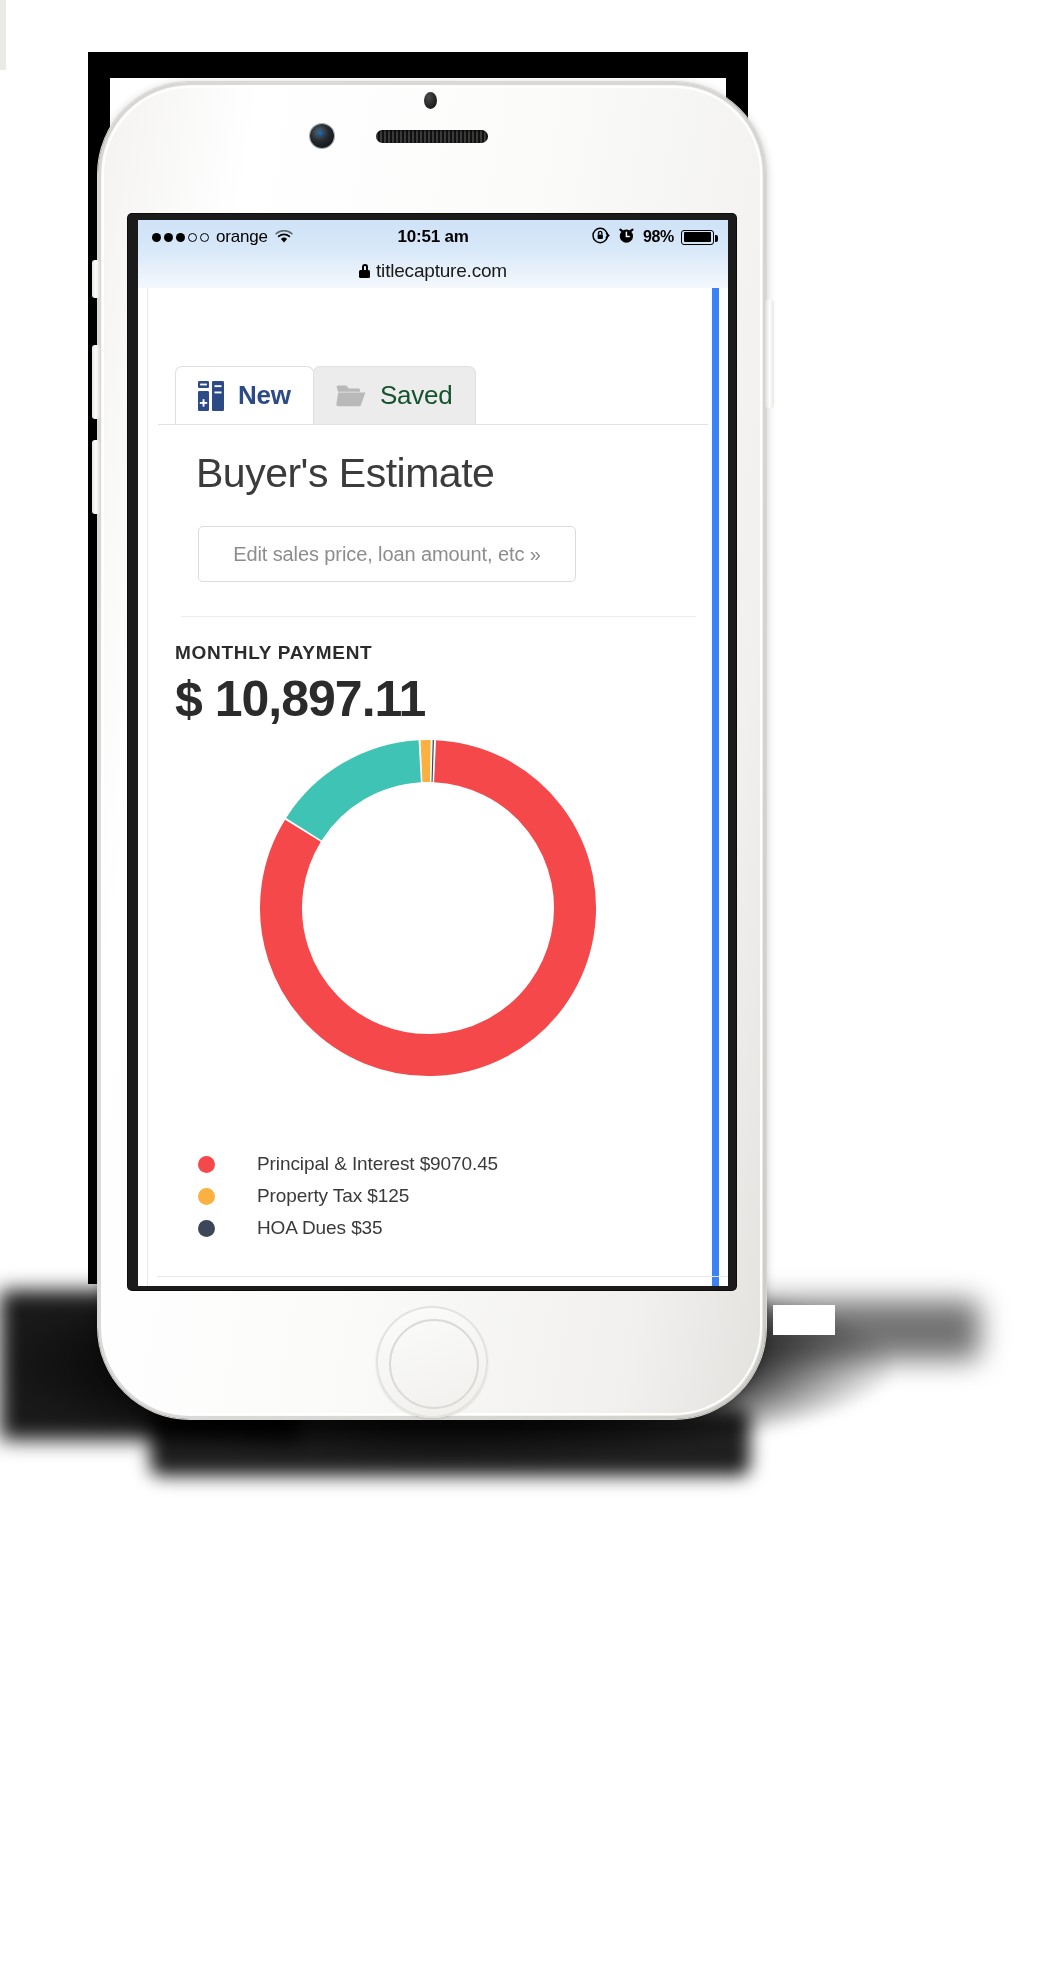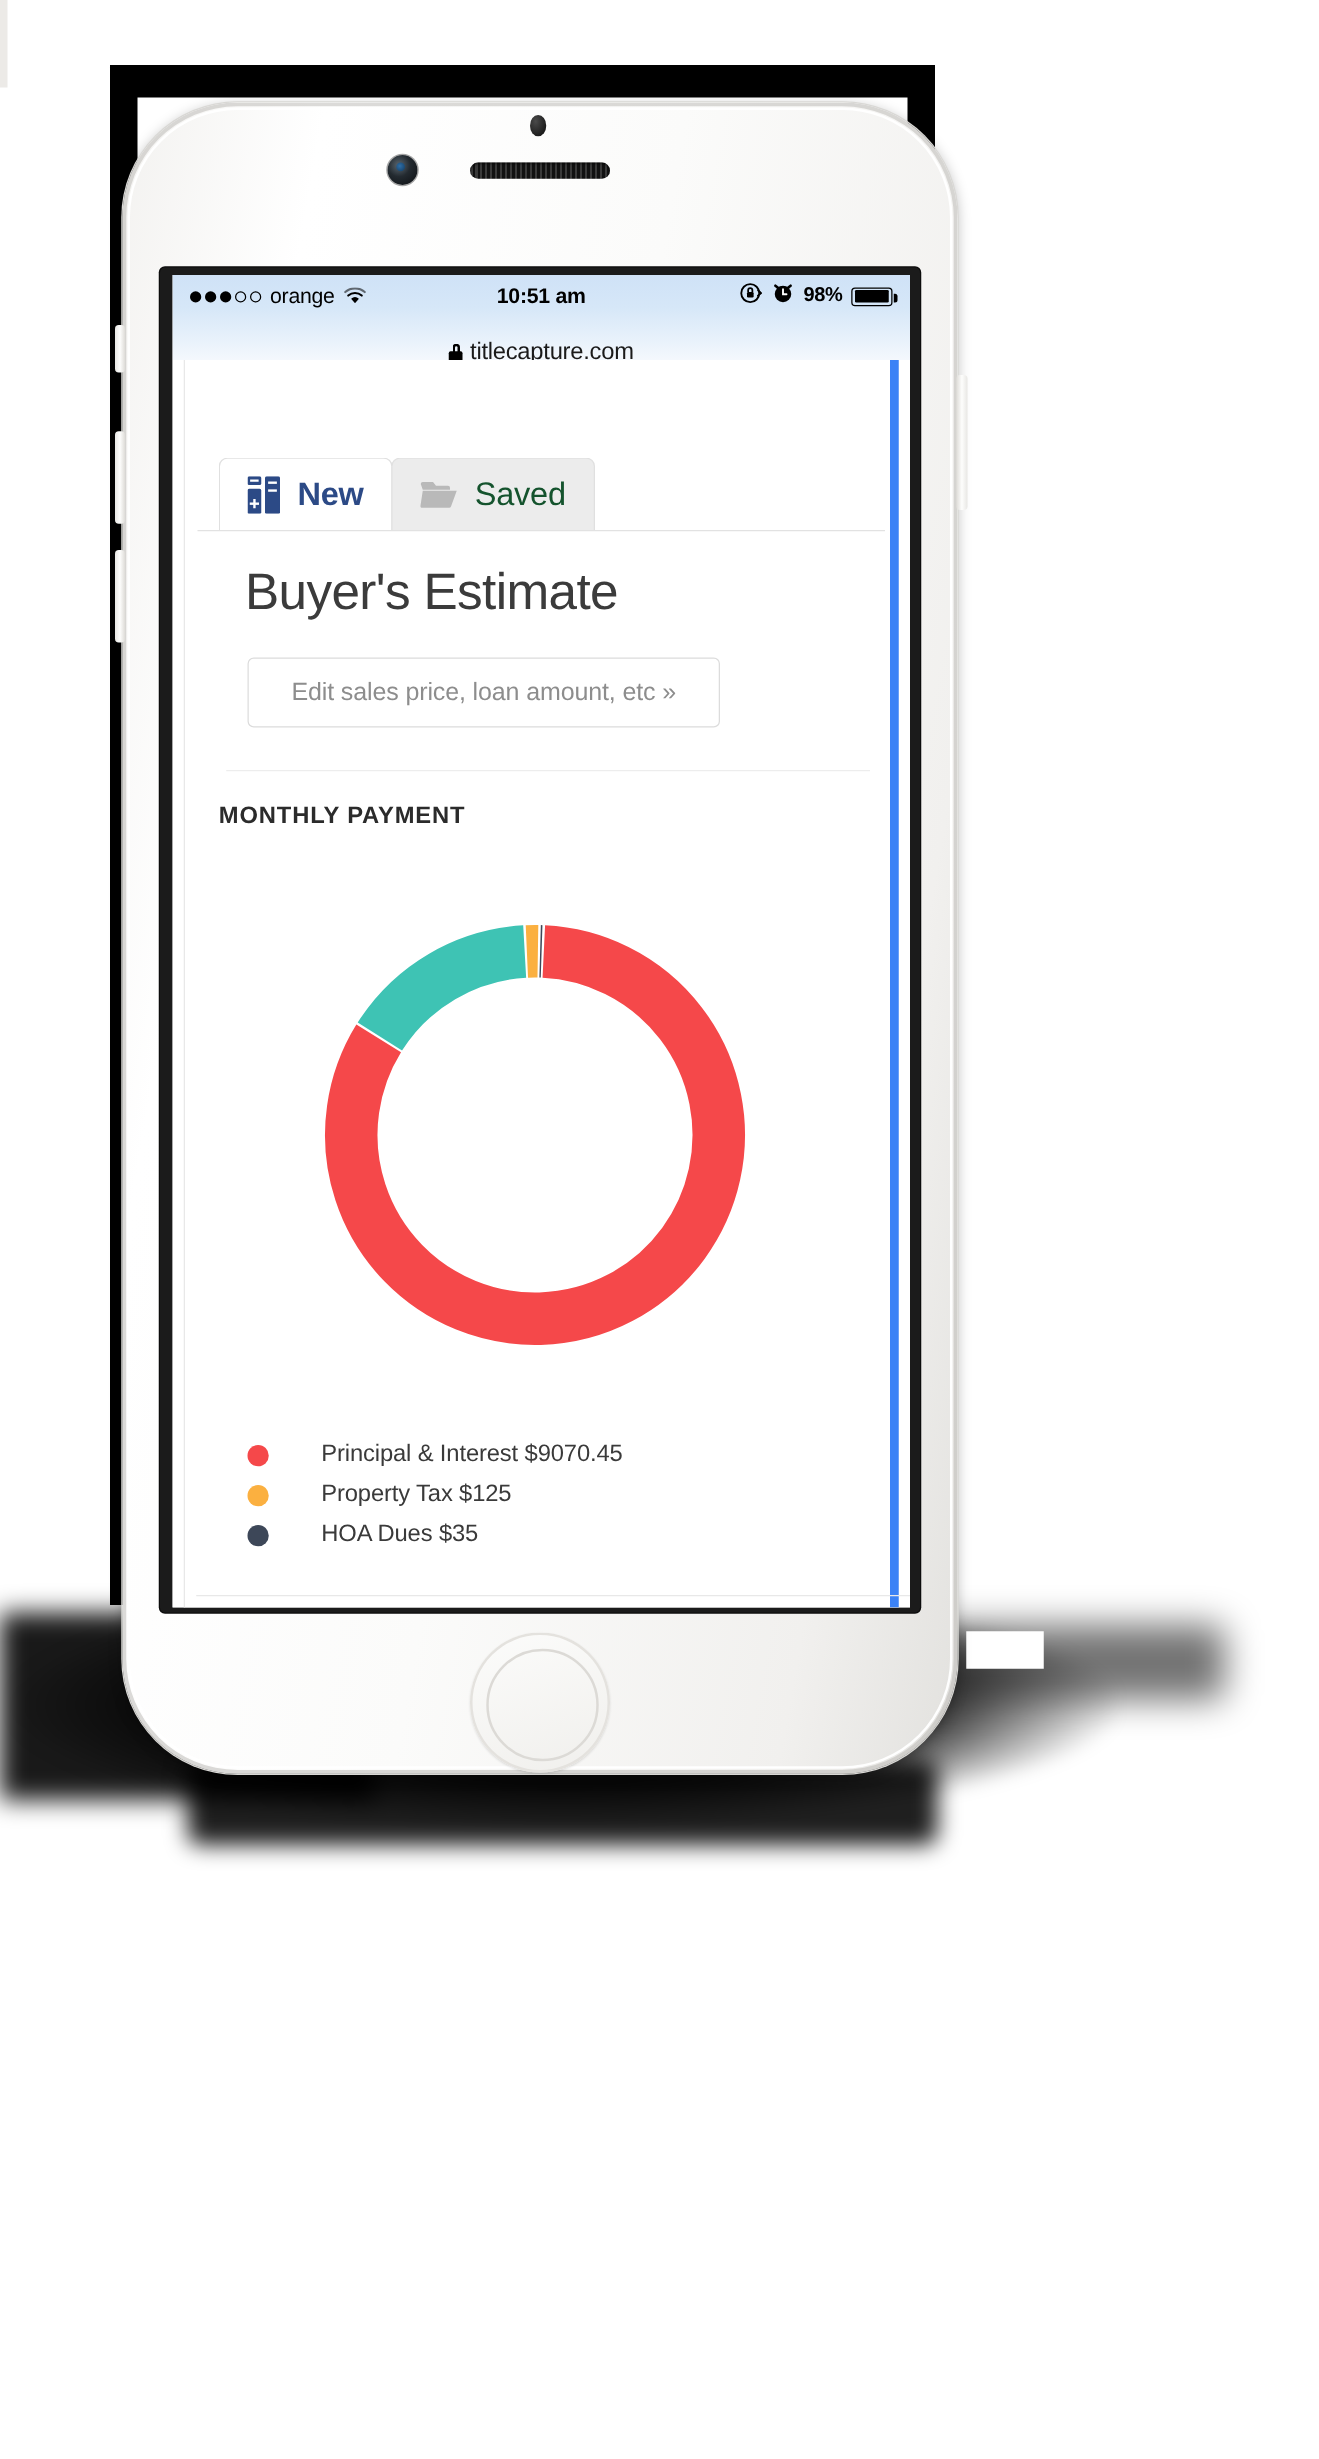--- a/index.html
+++ b/index.html
@@ -119,21 +119,21 @@
   .carrier { font-size: 17px; color:#000; margin-left: 7px; letter-spacing:-.2px; }
   .wifi { margin-left: 7px; width: 18px; height: 14px; position:relative; }
   .clock-wrap { position:absolute; left:0; right:0; text-align:center; font-size:17px; font-weight:700; color:#000; letter-spacing:-.2px; }
   .right-icons { margin-left:auto; display:flex; align-items:center; gap: 7px; position:relative; z-index:2; }
   .pct { font-size:16px; font-weight:700; color:#000; letter-spacing:-.3px; }
   .battery { width: 33px; height: 15px; border: 1.6px solid #000; border-radius: 3px; position:relative; }
   .battery::after { content:""; position:absolute; right:-5px; top:4px; width:3px; height:7px; background:#000; border-radius:0 2px 2px 0; }
   .battery i { position:absolute; left:1.5px; top:1.5px; bottom:1.5px; width: 88%; background:#000; border-radius:1px; display:block; }
 
   .urlrow { position:absolute; left:0; top:34px; width:590px; height:34px;
-            display:flex; align-items:center; justify-content:center; gap:6px;margin-top:11px; }
+            display:flex; align-items:center; justify-content:center; gap:6px; }
   .url-text { font-size: 19px; color:#1a1a1a; letter-spacing:-.2px; }
   .lock-ico { width: 11px; height: 14px; position:relative; }
   .lock-ico .body { position:absolute; bottom:0; left:0; width:11px; height:8px; background:#000; border-radius:1.5px; }
   .lock-ico .shackle { position:absolute; top:0; left:2.5px; width:6px; height:7px;
                         border:2px solid #000; border-bottom:none; border-radius:4px 4px 0 0; }
 
   
   .web { position:absolute; left:0; top:68px; width:590px; height: 998px; background:#fff; }
   .web-pad { position:absolute; left:9px; top:0; width: 572px; height:998px; background:#fff;
              border-left:1px solid #e8e8e8; border-right:7px solid #3b82f6; }
@@ -295,20 +295,21 @@
 
         <div class="title">Buyer's Estimate</div>
 
         <div class="edit-btn">
           <span>Edit sales price, loan amount, etc »</span>
         </div>
 
         <div class="divider"></div>
 
         <div class="mp-label">MONTHLY PAYMENT</div>
+        <div class="mp-value">$ 10,897.11</div>
 
         <div class="donut-wrap">
           <svg id="donut-svg" width="440" height="400" viewBox="0 0 440 400">
               <path d="M 227.05329080811777 43.16931148844898 A 147 147 0 1 1 94.95277142205417 112.72005030426736" stroke="#f5484a" stroke-width="42" fill="none"></path>
               <path d="M 95.88911185435495 111.2250836642832 A 147 147 0 0 1 211.734931927446 43.23253545231475" stroke="#3ec3b4" stroke-width="42" fill="none"></path>
               <path d="M 213.4966943110531 43.1439241464075 A 147 147 0 0 1 222.32534043246835 43.0183930150676" stroke="#fbb040" stroke-width="42" fill="none"></path>
               <path d="M 224.08890996338752 43.05687897927541 A 147 147 0 0 1 225.2908570020687 43.09524571279641" stroke="#3d4758" stroke-width="42" fill="none"></path>
             </svg>
         </div>
 

